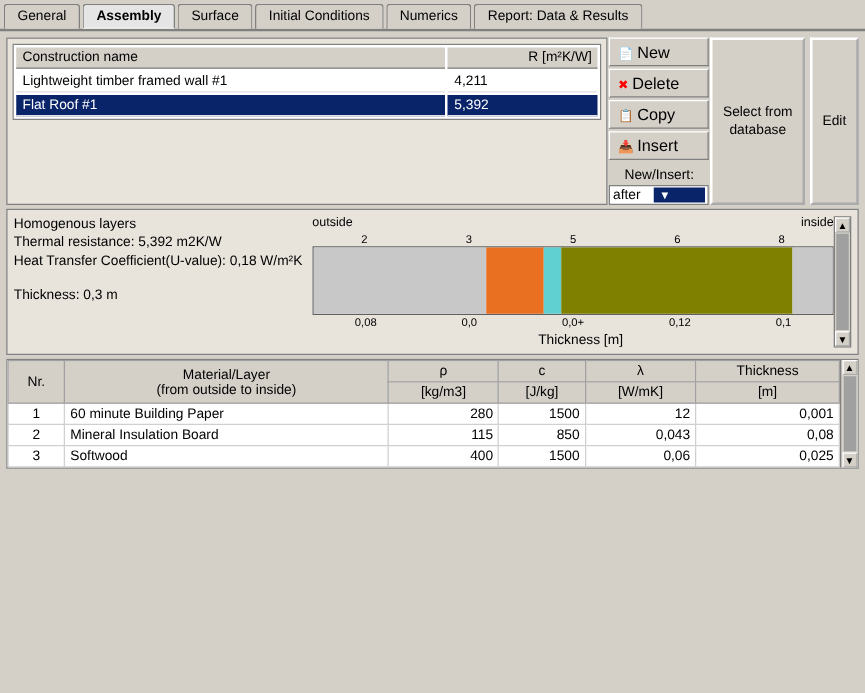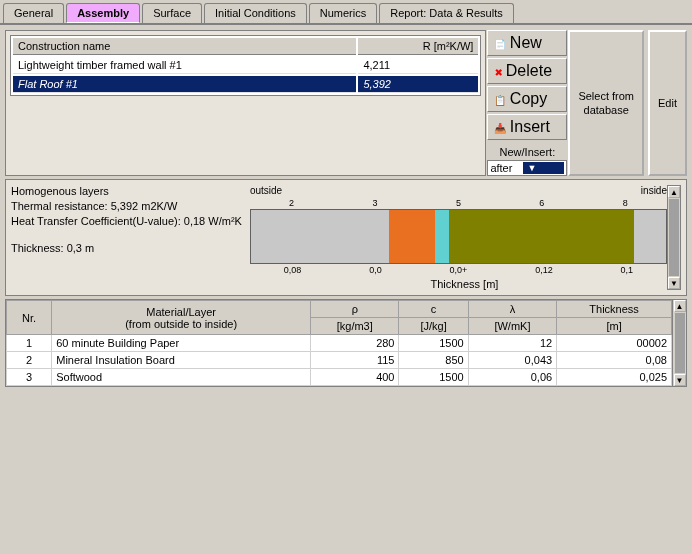--- a/index.html
+++ b/index.html
@@ -23,21 +23,21 @@
       padding: 3px 10px;
       background: #d4d0c8;
       border: 1px solid #808080;
       border-bottom: none;
       cursor: pointer;
       margin-right: 2px;
       font-size: 11px;
       border-radius: 3px 3px 0 0;
     }
     .tab.active {
-      background: #f0abfc;
+      background: #e5e5e5;
       font-weight: bold;
       border-bottom: 1px solid #ffffff;
       position: relative;
       z-index: 1;
     }
 
     .construction-table {
       border: 1px solid #808080;
       background: #ffffff;
       width: 100%;
@@ -53,41 +53,40 @@
       text-align: right;
       margin-left: 20px;
     }
     .construction-table td {
       padding: 2px 5px;
       border-bottom: 1px solid #e0e0e0;
     }
     .construction-table tr.selected td {
       background: #0a246a;
       color: #ffffff;
-      font-style: italic;
     }
 
     .right-buttons {
       display: flex;
       flex-direction: column;
       gap: 2px;
       min-width: 80px;
     }
 
     .btn {
       display: flex;
       align-items: center;
       gap: 3px;
       padding: 3px 6px;
       background: #d4d0c8;
       border: 1px solid #808080;
       border-top-color: #ffffff;
       border-left-color: #ffffff;
       cursor: pointer;
-      font-size: 16px;
+      font-size: 13px;
       white-space: nowrap;
     }
 
     .new-insert-group {
       margin-top: 4px;
     }
     .new-insert-label {
       font-size: 11px;
       margin-bottom: 2px;
       text-align: center;
@@ -325,21 +324,21 @@
           <th>[m]</th>
         </tr>
       </thead>
       <tbody>
         <tr>
           <td class="center">1</td>
           <td>60 minute Building Paper</td>
           <td class="right">280</td>
           <td class="right">1500</td>
           <td class="right">12</td>
-          <td class="right">00002</td>
+          <td class="right">0,001</td>
         </tr>
         <tr>
           <td class="center">2</td>
           <td>Mineral Insulation Board</td>
           <td class="right">115</td>
           <td class="right">850</td>
           <td class="right">0,043</td>
           <td class="right">0,08</td>
         </tr>
         <tr>

